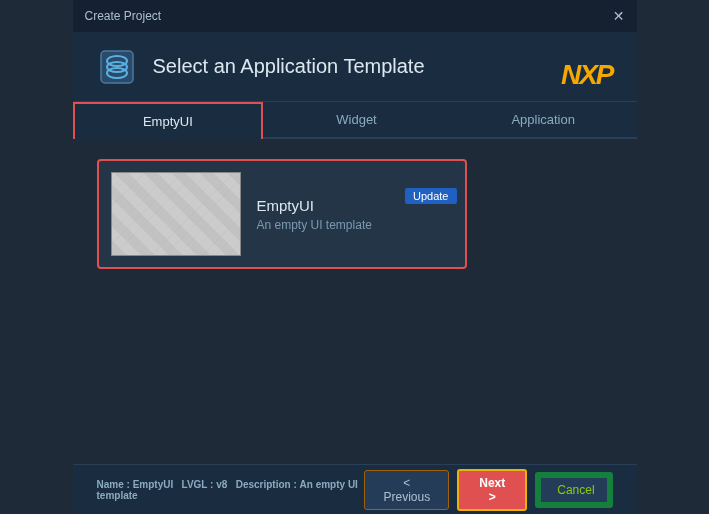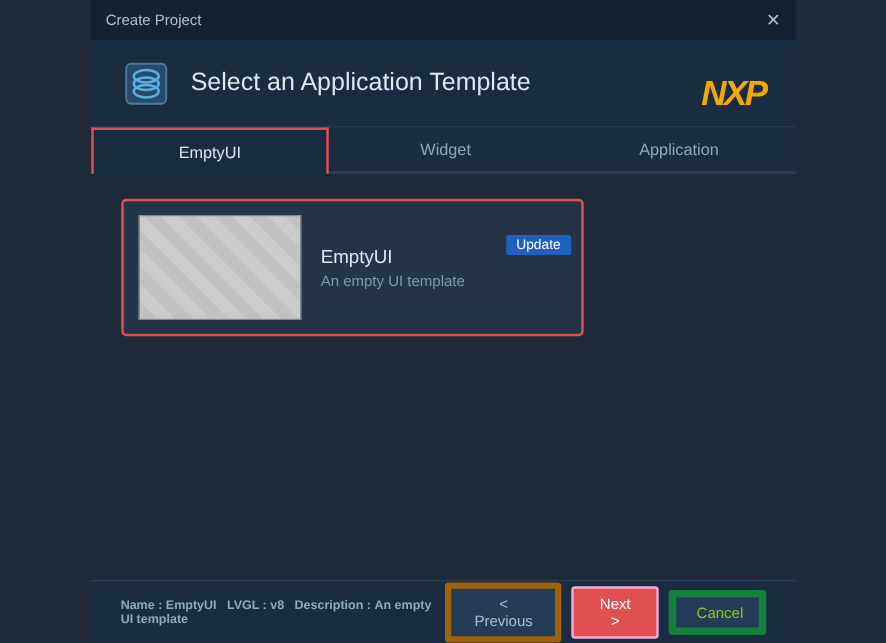--- a/index.html
+++ b/index.html
@@ -211,27 +211,27 @@
       padding: 5px 16px;
       border-radius: 3px;
       font-size: 12px;
       cursor: pointer;
       border: none;
       min-width: 70px;
     }
     .btn-nav {
       background: #243c58;
       color: #aac0d0;
-      border: 5px solid #a16207;
+      border: 1px solid #a16207;
     }
     .btn-next {
       background: #e05050;
       color: white;
-      font-weight: 400;
-      border: 2px solid #f9a8d4;
+      font-weight: 700;
+      border: 2px solid #eab308;
     }
     .btn-cancel {
       background: #243c58;
       color: #84cc16;
       border: 6px solid #15803d;
     }
     
     .nxp-brand {
       display: flex;
       align-items: center;

